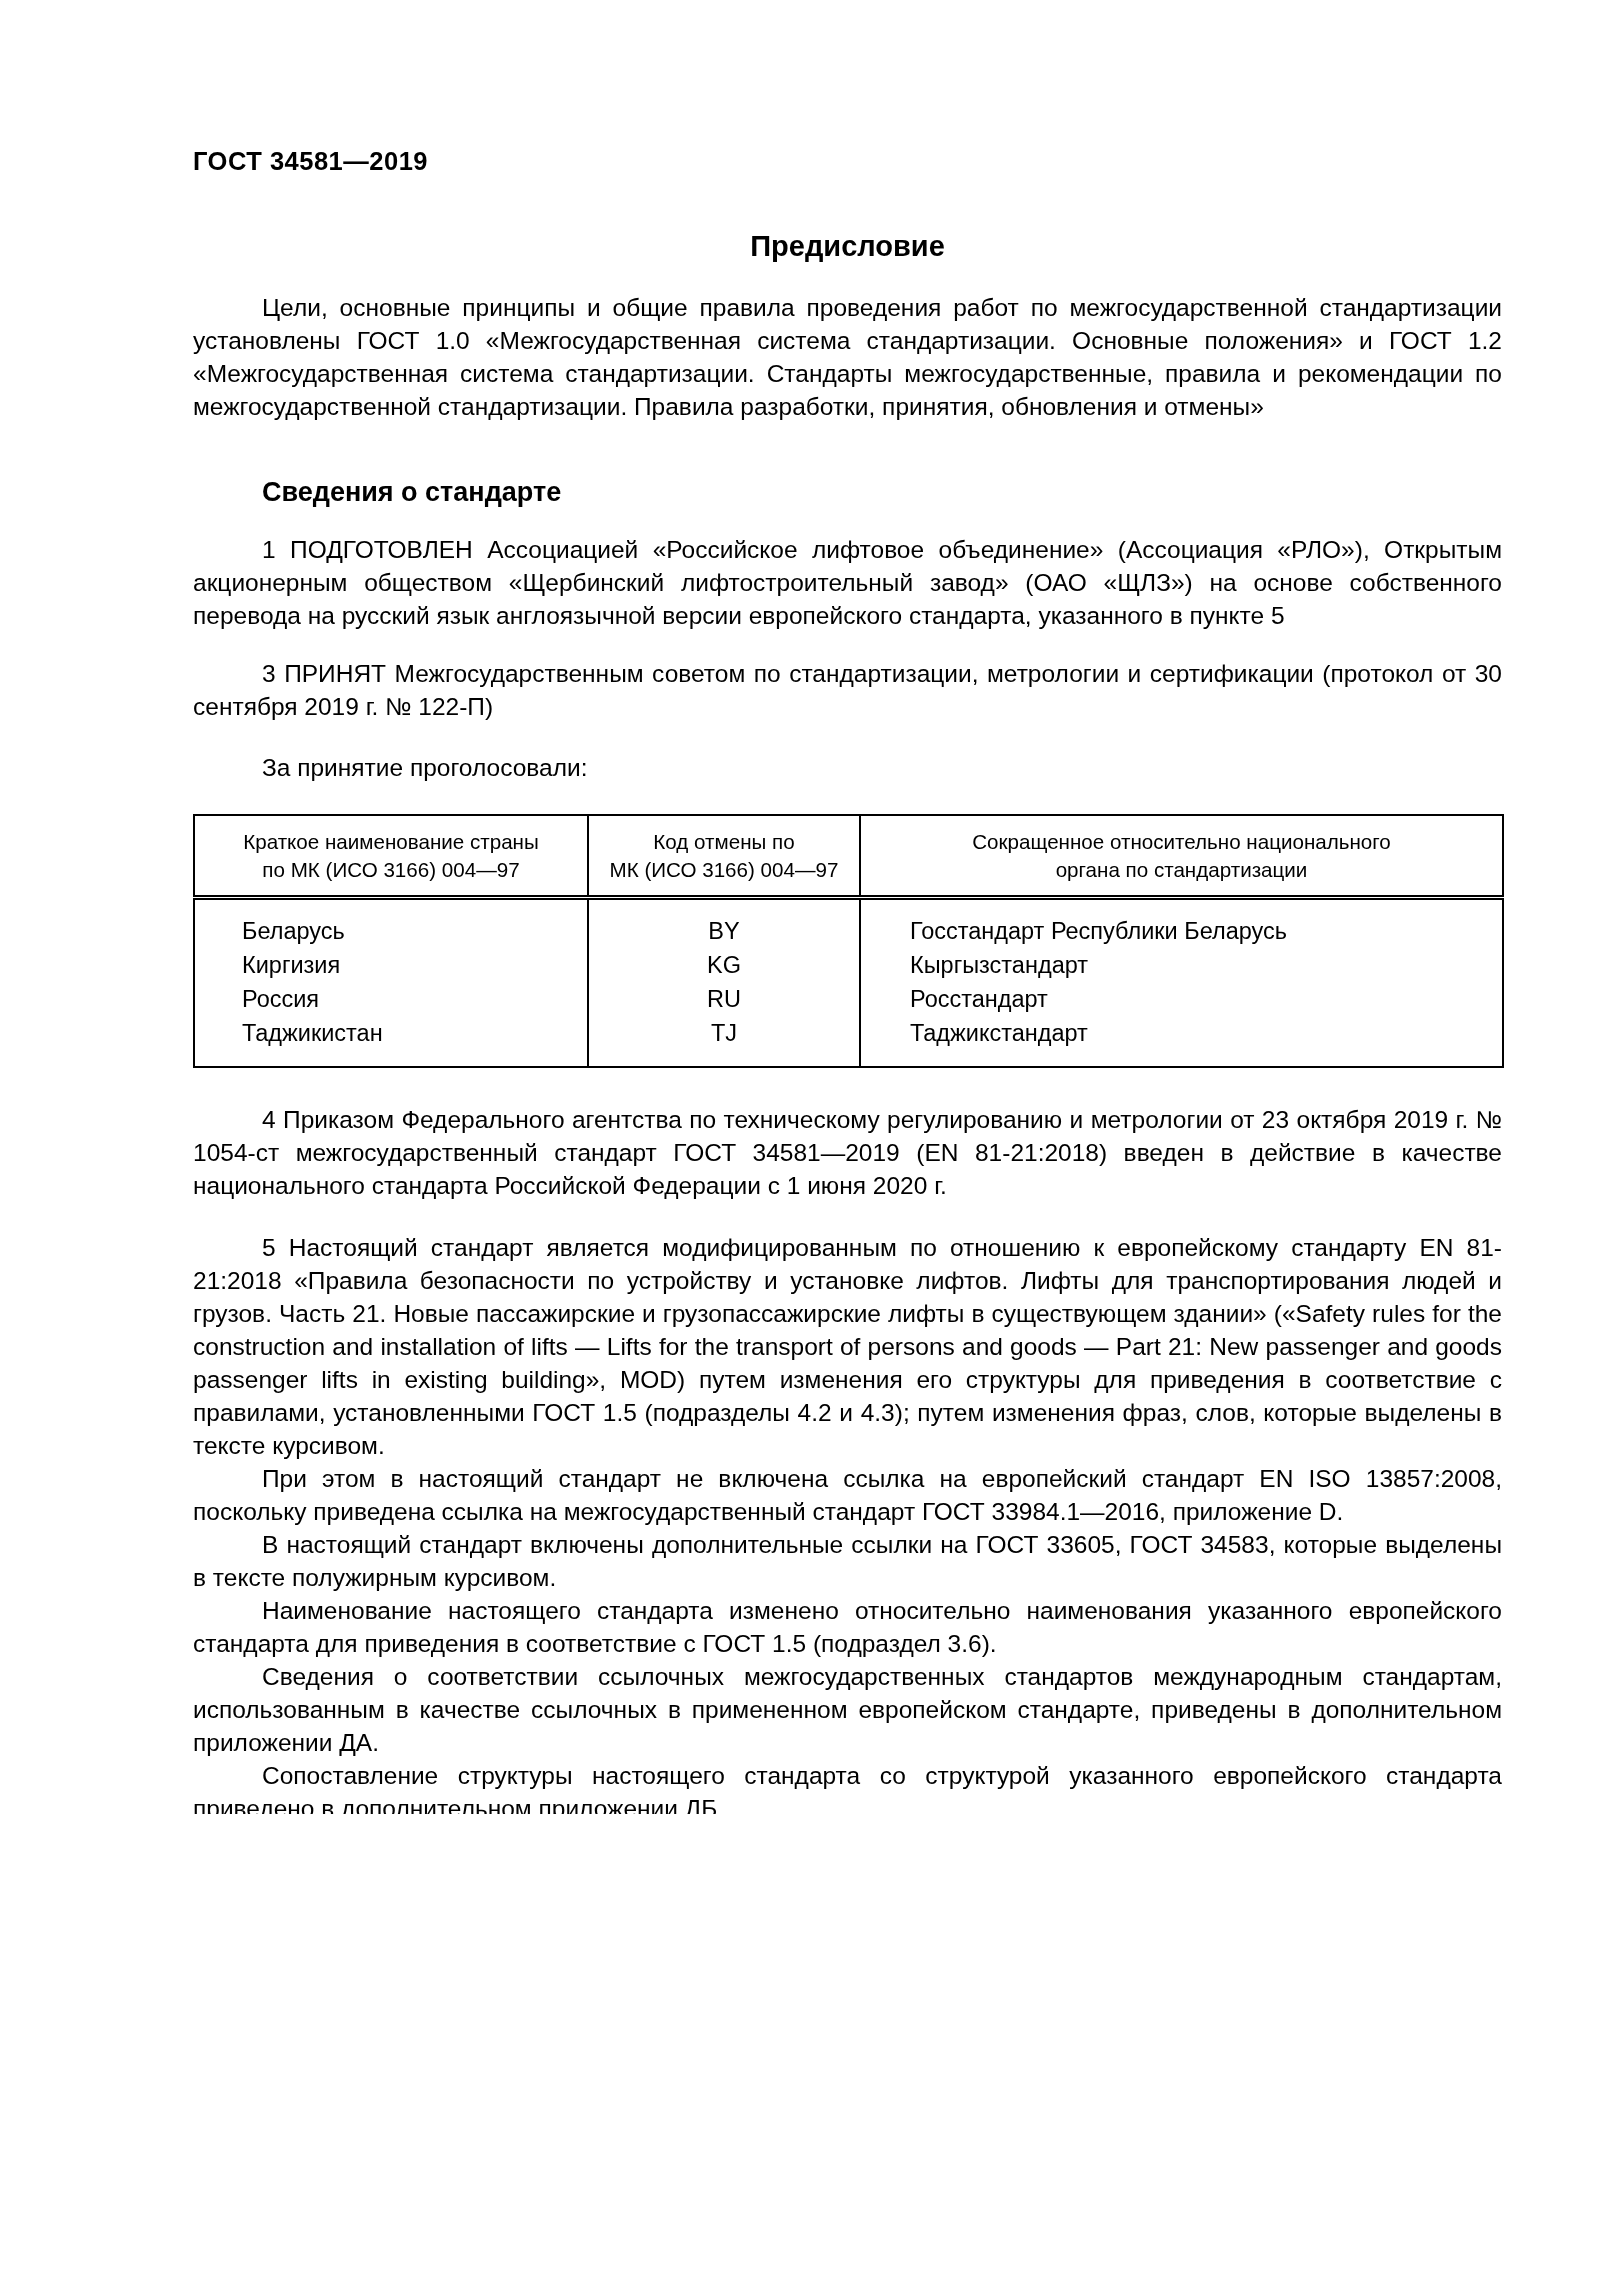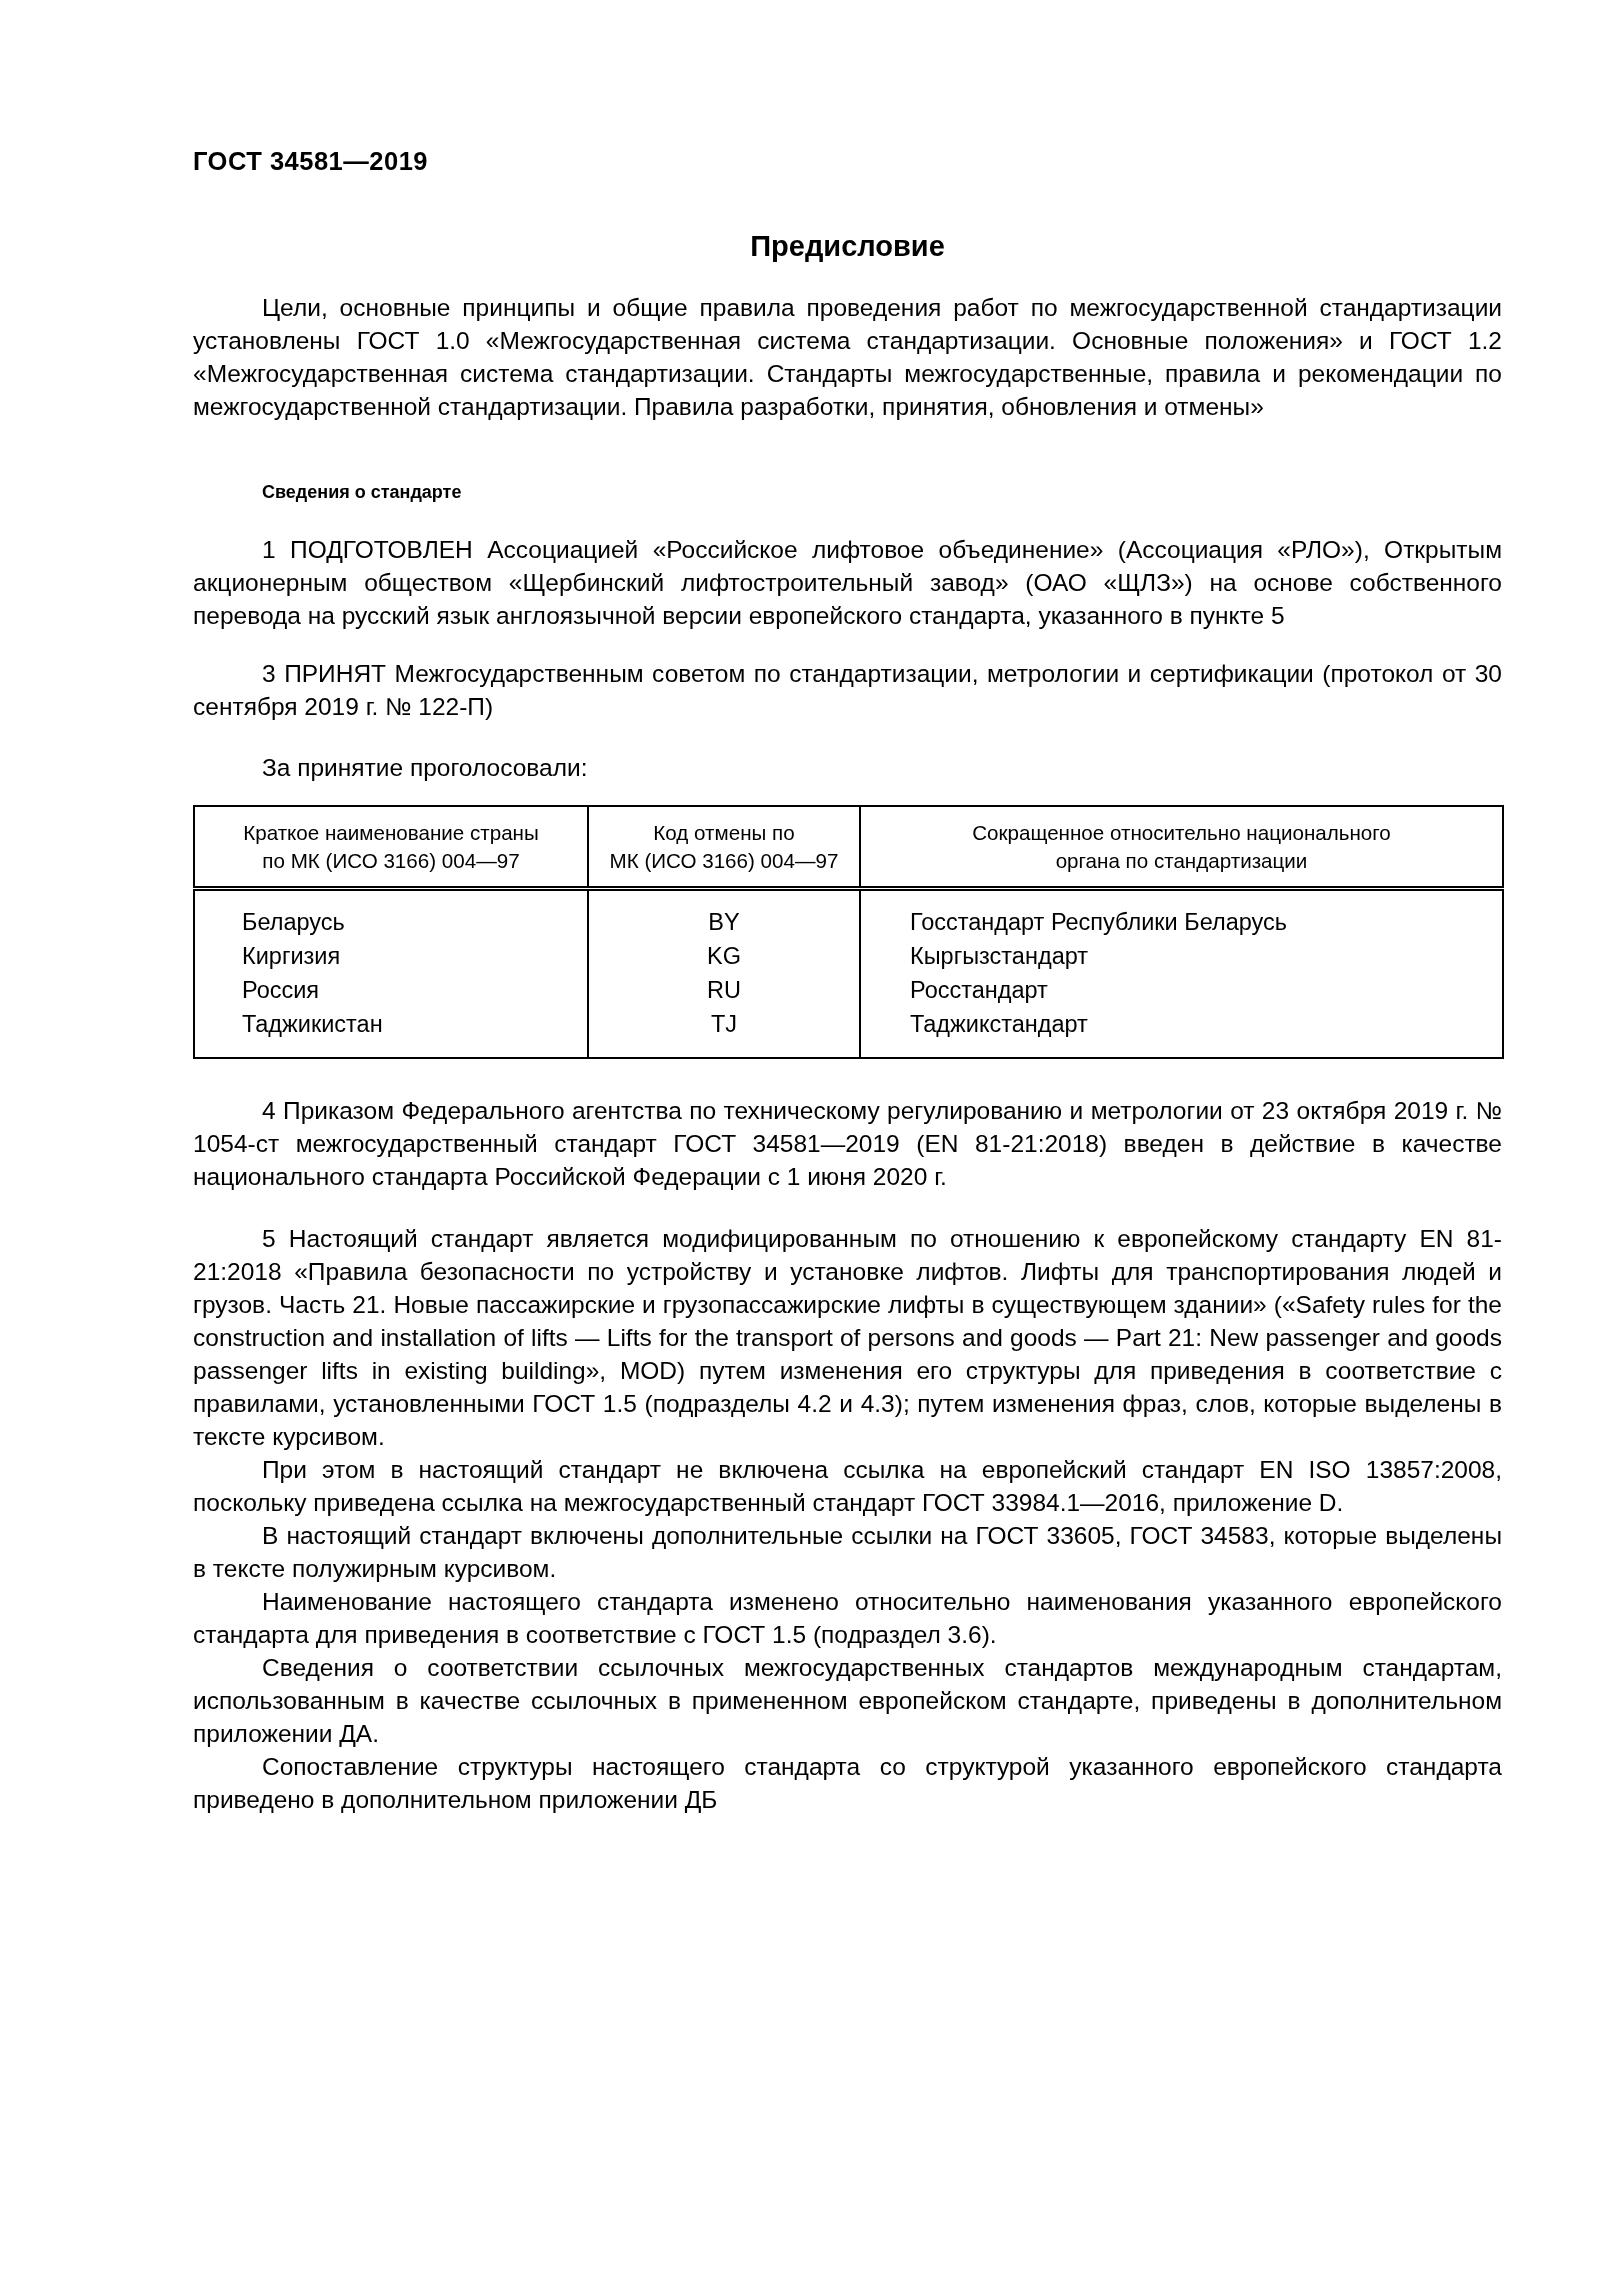--- a/index.html
+++ b/index.html
@@ -35,36 +35,36 @@
   .para {
     margin: 0;
     font-size: 24.5px;
     line-height: 33px;
     text-align: justify;
     text-indent: 69px;
   }
   .intro        { margin-top: 27.4px; }
   .subheading   {
     margin: 53px 0 0 0;
-    font-size: 18px;
+    font-size: 27px;
     line-height: 33px;
     font-weight: bold;
     text-indent: 69px;
   }
   .mt-item1     { margin-top: 23.5px; }
   .mt-item2     { margin-top: 35px; }
   .mt-item3     { margin-top: 25.5px; }
   .mt-vote      { margin-top: 27.4px; }
   .mt-item4     { margin-top: 35px; }
   .mt-item5     { margin-top: 29px; }
   .mt-item6     { margin-top: 49px; }
 
   .vote-table {
     width: 100%;
-    margin-top: 21px;
+    margin-top: 30px;
     border-collapse: collapse;
     table-layout: fixed;
   }
   .vote-table th, .vote-table td {
     border-left: 2px solid #000;
     border-right: 2px solid #000;
   }
   .vote-table { border: 2px solid #000; }
   .vote-table thead th {
     border-top: 2px solid #000;

